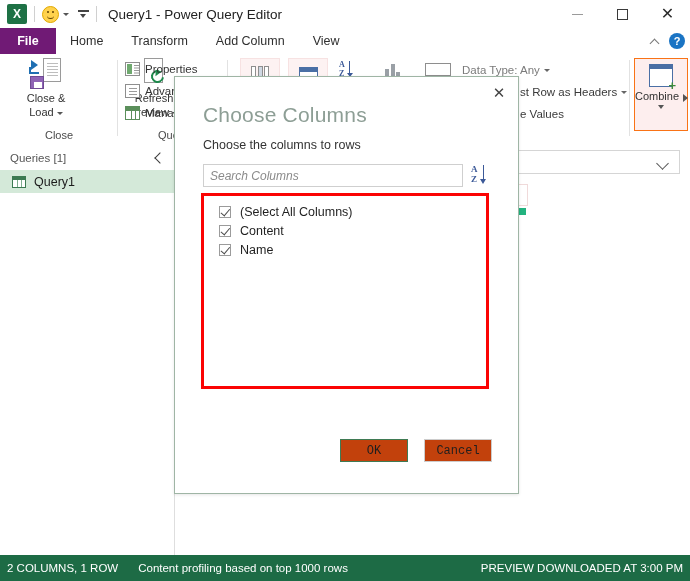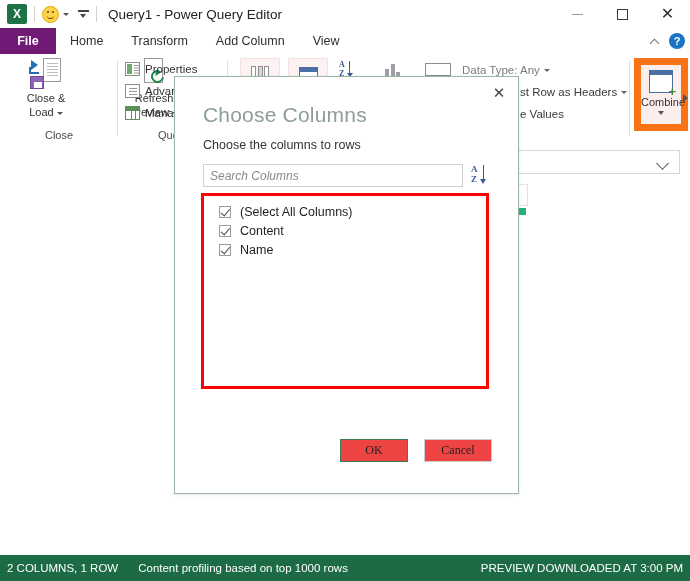--- a/index.html
+++ b/index.html
@@ -456,25 +456,25 @@
     border-left: 3px solid transparent;
     border-right: 3px solid transparent;
     border-top: 3.5px solid #666;
     margin-left: 4px;
     vertical-align: middle;
   }
   .combine-btn {
     position: absolute;
     top: 4px;
     width: 54px;
-    text-align: right;
+    text-align: left;
     font-size: 11px;
     color: #333;
     background: #fdeeee;
-    border: 7px solid #f97316;
+    border: 1px solid #f97316;
     padding-top: 3px;
     height: 73px;
     box-sizing: border-box;
   }
   .ic-combine {
     width: 24px; height: 23px;
     margin: 2px auto 3px;
     position: relative;
     background: #fff;
     border: 1.4px solid #4a6fa5;
@@ -787,26 +787,26 @@
     display: flex;
     justify-content: flex-end;
     gap: 16px;
     padding-right: 28px;
     box-sizing: border-box;
   }
   .btn {
     width: 68px; height: 23px;
     font-size: 12px;
     color: #1f1f1f;
-    background: #ef4444;
+    background: #c2410c;
     display: flex;
     align-items: center;
     justify-content: center;
     box-sizing: border-box;
-    font-family: Liberation Serif, serif;
+    font-family: Liberation Mono, monospace;
   }
   .btn.ok { border: 1.3px solid #3f7a53; }
   .btn.cancel { border: 1px solid #cccccc; }
 </style>
 </head>
 <body>
 
 <div class="titlebar">
   <div class="excel-icon"></div>
   <div class="qat-sep"></div>
@@ -921,20 +921,28 @@
   <div class="combine-btn" style="left:634px;">
     <div class="ic-combine"></div>
     <span>Combine</span>
     <div class="caret-dn"></div>
   </div>
   <div style="position:absolute; right:2px; top:40px; width:0; height:0; border-top:4px solid transparent; border-bottom:4px solid transparent; border-left:5px solid #555;"></div>
 </div>
 
 <div class="workarea">
 
+  <div class="queries-pane">
+    <div class="queries-head">Queries [1]</div>
+    <div class="queries-collapse"></div>
+    <div class="query-item">
+      <span class="ic-table"></span>
+      <span>Query1</span>
+    </div>
+  </div>
 
   <div class="formula-row">
     <div class="formula-box">
       <span class="formula-chev"></span>
     </div>
   </div>
   <div class="grid-cellA"></div>
   <div class="grid-vline"></div>
 </div>
 

